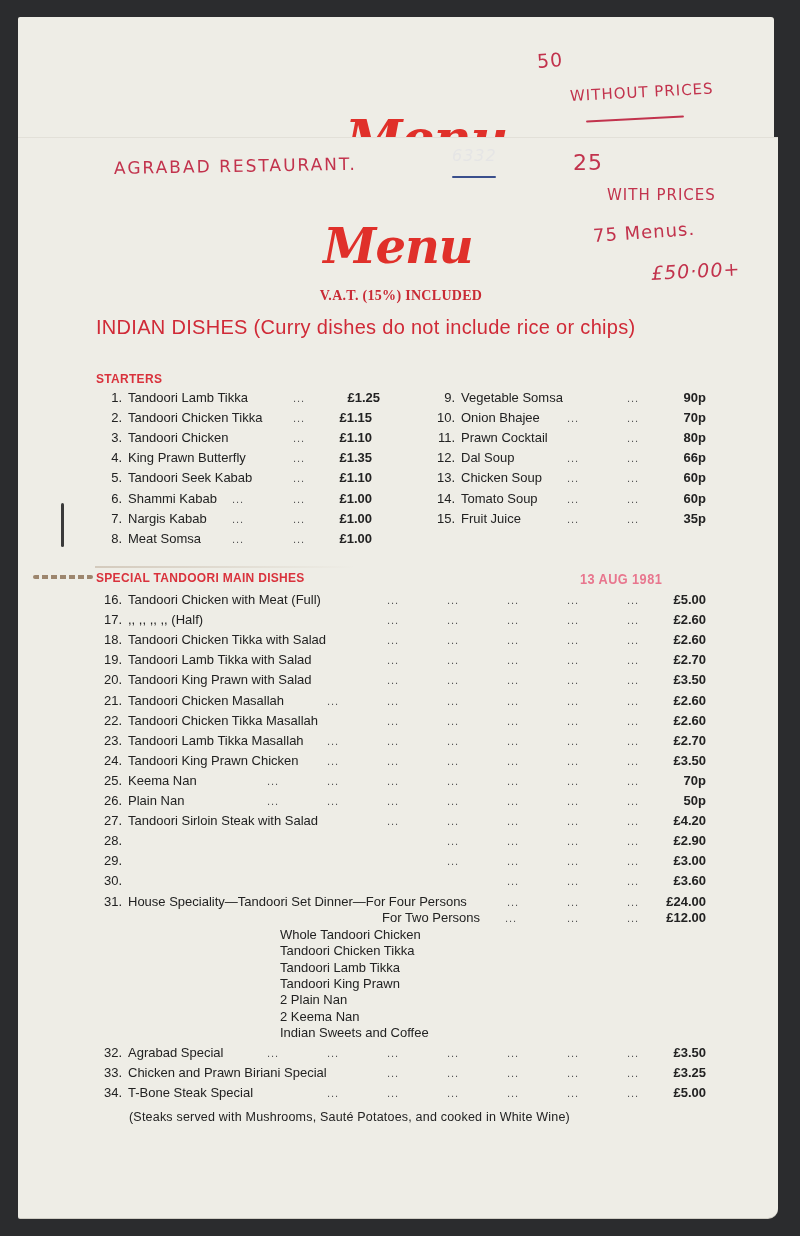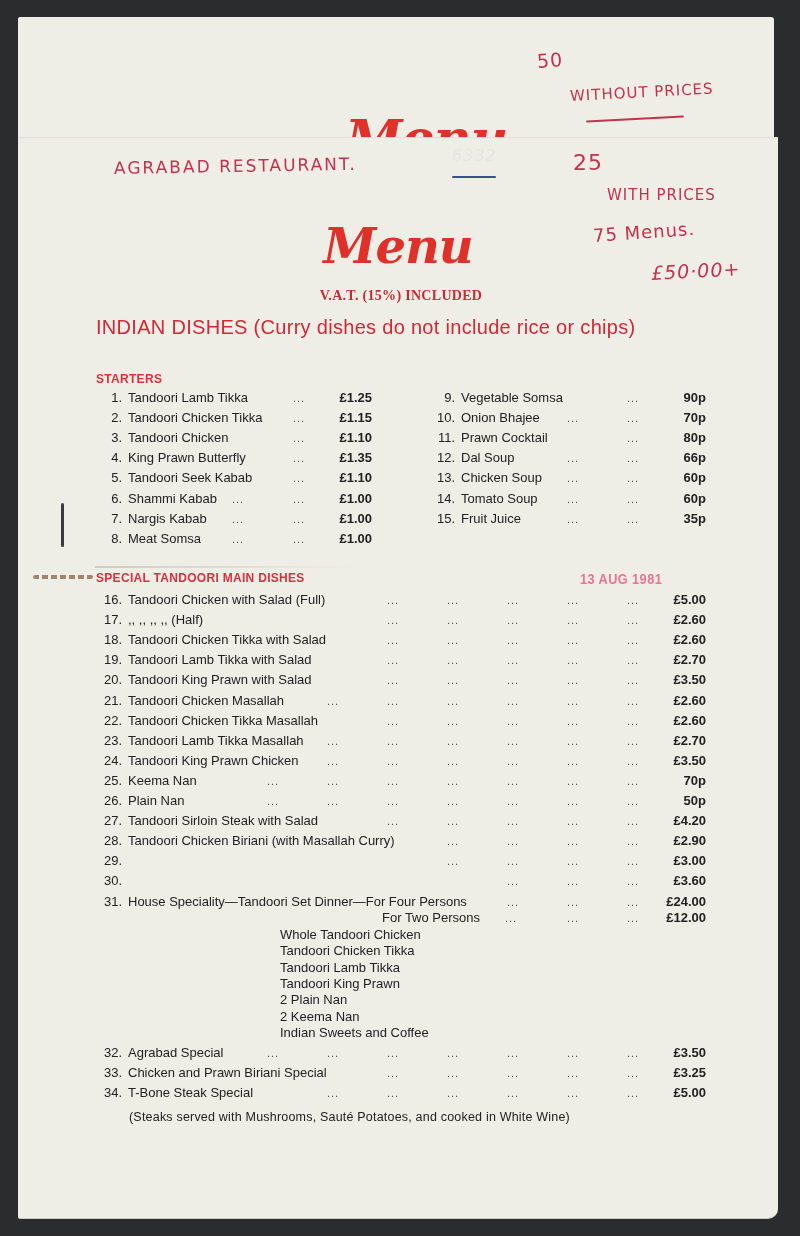--- a/index.html
+++ b/index.html
@@ -120,21 +120,21 @@
 <div class="vat">V.A.T. (15%) INCLUDED</div>
 <div class="indian">INDIAN DISHES (Curry dishes do not include rice or chips)</div>
 
 <div class="section-head" style="top:372px;">STARTERS</div>
 
 <div id="starters-left">
     <div class="row" style="left: 0px; top: 388px; width: 800px;">
       <span class="num" style="left: 96px;">1.</span>
       <span class="name" style="left: 128px;">Tandoori  Lamb Tikka</span>
       <span class="dots" style="left: 293px;">...</span>
-      <span class="price" style="left: 300px; width: 72px;">£1.25</span>
+      <span class="price" style="left: 308px; width: 72px;">£1.25</span>
     </div>
     <div class="row" style="left: 0px; top: 408.1px; width: 800px;">
       <span class="num" style="left: 96px;">2.</span>
       <span class="name" style="left: 128px;">Tandoori  Chicken Tikka</span>
       <span class="dots" style="left: 293px;">...</span>
       <span class="price" style="left: 300px; width: 72px;">£1.15</span>
     </div>
     <div class="row" style="left: 0px; top: 428.2px; width: 800px;">
       <span class="num" style="left: 96px;">3.</span>
       <span class="name" style="left: 128px;">Tandoori  Chicken</span>
@@ -228,21 +228,21 @@
 <div class="staple"></div>
 <div class="stain"></div>
 <div class="stain2"></div>
 
 <div class="section-head" style="top:571px;">SPECIAL TANDOORI MAIN DISHES</div>
 <div class="stamp"><span>13 AUG 1981</span></div>
 
 <div id="mains">
     <div class="row" style="left: 0px; top: 590px; width: 651px;">
       <span class="num" style="left: 96px;">16.</span>
-      <span class="name" style="left: 128px;">Tandoori Chicken with Salad (Full)</span>
+      <span class="name" style="left: 128px;">Tandoori Chicken with Meat (Full)</span>
       <span class="dots" style="left: 387px;">...</span>
       <span class="dots" style="left: 447px;">...</span>
       <span class="dots" style="left: 507px;">...</span>
       <span class="dots" style="left: 567px;">...</span>
       <span class="dots" style="left: 627px;">...</span>
       <span class="price" style="left: 640px; width: 66px;">£5.00</span>
     </div>
     <div class="row" style="left: 0px; top: 610.1px; width: 800px;">
       <span class="num" style="left: 96px;">17.</span>
       <span class="name" style="left: 128px;">  ,,        ,,       ,,    ,,    (Half)</span>
@@ -355,21 +355,20 @@
       <span class="name" style="left: 128px;">Tandoori Sirloin Steak with Salad</span>
       <span class="dots" style="left: 387px;">...</span>
       <span class="dots" style="left: 447px;">...</span>
       <span class="dots" style="left: 507px;">...</span>
       <span class="dots" style="left: 567px;">...</span>
       <span class="dots" style="left: 627px;">...</span>
       <span class="price" style="left: 640px; width: 66px;">£4.20</span>
     </div>
     <div class="row" style="left: 0px; top: 831.2px; width: 664px;">
       <span class="num" style="left: 96px;">28.</span>
-      <span class="name" style="left: 128px;">Tandoori Chicken Biriani (with Masallah Curry)</span>
       <span class="dots" style="left: 447px;">...</span>
       <span class="dots" style="left: 507px;">...</span>
       <span class="dots" style="left: 567px;">...</span>
       <span class="dots" style="left: 627px;">...</span>
       <span class="price" style="left: 640px; width: 66px;">£2.90</span>
     </div>
     <div class="row" style="left: 0px; top: 851.3px; width: 800px;">
       <span class="num" style="left: 96px;">29.</span>
       <span class="dots" style="left: 447px;">...</span>
       <span class="dots" style="left: 507px;">...</span>

